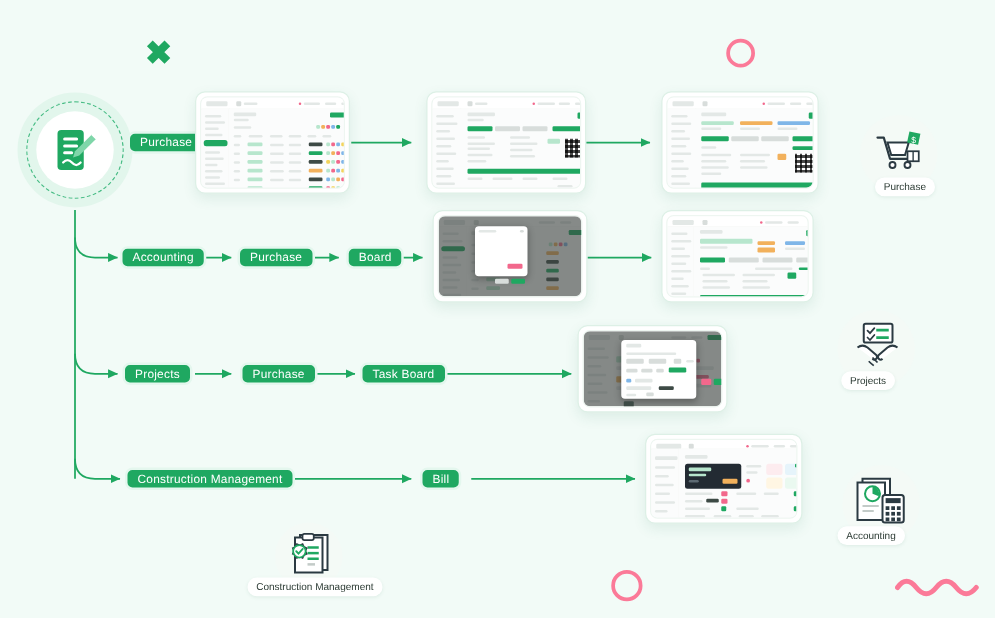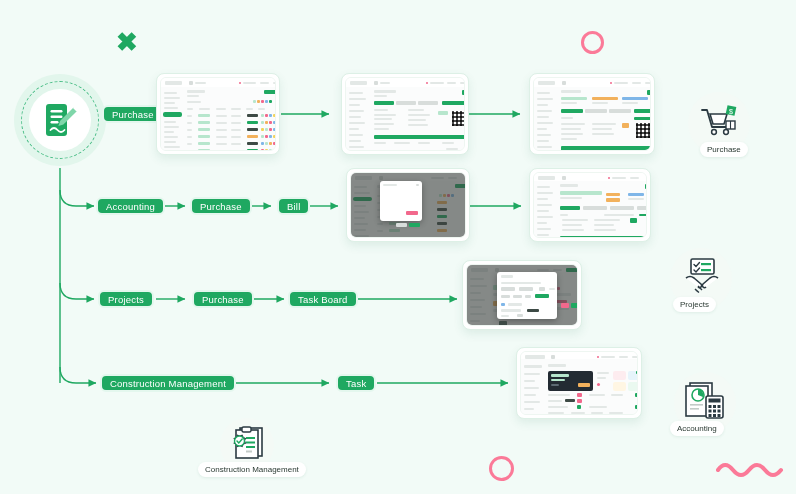--- a/index.html
+++ b/index.html
@@ -150,28 +150,28 @@
         <path d="M30.5 6.5 L17 20 l-1.6 5 l5 -1.6 L34 10 z" fill="#7fd6a9"></path>
         <path d="M30.5 6.5 L34 10" stroke="#ffffff" stroke-width="1.4"></path>
       </svg>
     </div>
   </div>
 
   <div class="pill" style="left:102px;top:105px;">Purchase</div>
 
   <div class="pill" style="left:96px;top:197px;">Accounting</div>
   <div class="pill" style="left:190px;top:197px;">Purchase</div>
-  <div class="pill" style="left:277px;top:197px;">Bill</div>
+  <div class="pill" style="left:277px;top:197px;">Board</div>
 
   <div class="pill" style="left:98px;top:290px;">Projects</div>
   <div class="pill" style="left:192px;top:290px;">Purchase</div>
   <div class="pill" style="left:288px;top:290px;">Task Board</div>
 
   <div class="pill" style="left:100px;top:374px;">Construction Management</div>
-  <div class="pill" style="left:336px;top:374px;">Task</div>
+  <div class="pill" style="left:336px;top:374px;">Bill</div>
 
   <div class="shot" style="left:156px;top:73px;width:124px;height:82px;">
     <div class="shot-in">
       <div class="s-top"></div>
       <div class="bl" style="left:4px;top:3px;width:17px;height:4px;"></div>
       <div class="bl gray" style="left:28px;top:3px;width:4px;height:4px;"></div>
       <div class="bl" style="left:34px;top:3.5px;width:11px;height:2px;"></div>
       <div class="bl pk" style="left:78px;top:3.5px;width:2px;height:2px;border-radius:50%;"></div>
       <div class="bl" style="left:82px;top:3.5px;width:13px;height:2px;"></div>
       <div class="bl" style="left:99px;top:3.5px;width:9px;height:2px;"></div>

